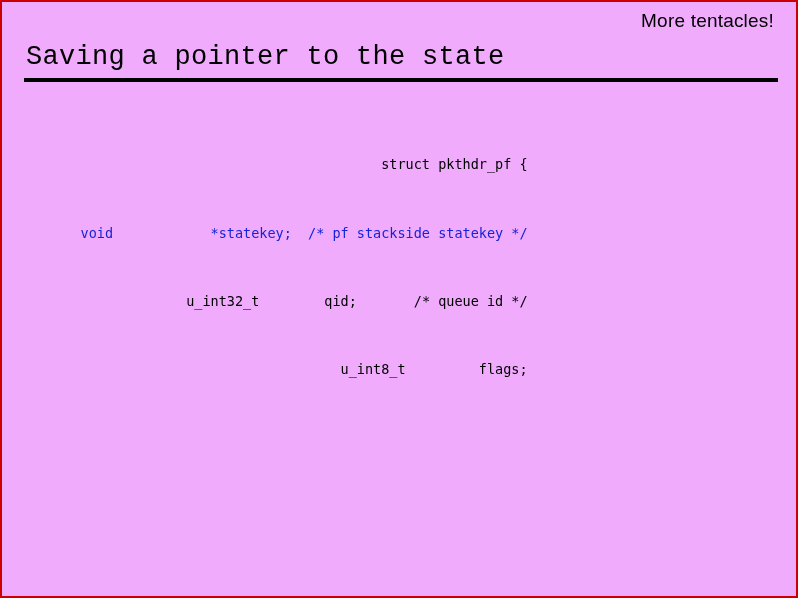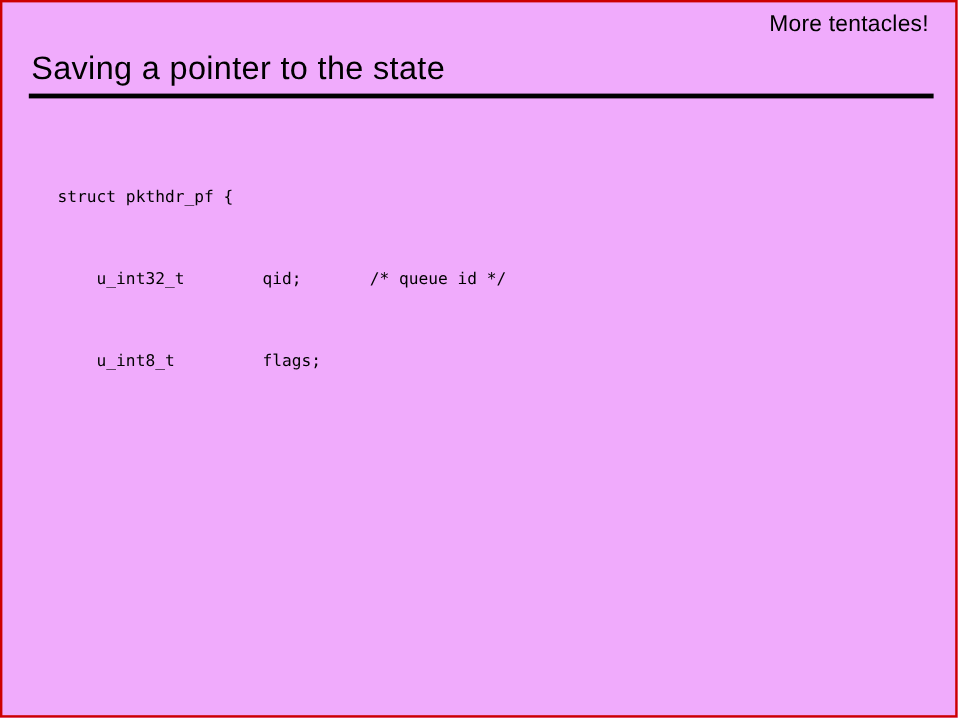--- a/index.html
+++ b/index.html
@@ -27,21 +27,21 @@
     right: 22px;
     font-family: "Liberation Sans", sans-serif;
     font-size: 19px;
     color: #000000;
     letter-spacing: 0.2px;
   }
   .slide-title {
     position: absolute;
     top: 40px;
     left: 24px;
-    font-family: Liberation Sans, sans-serif;
+    font-family: Liberation Mono, monospace;
     font-size: 27px;
     color: #000000;
     letter-spacing: 0.3px;
   }
   .title-rule {
     position: absolute;
     top: 76px;
     left: 22px;
     width: 754px;
     height: 4px;
@@ -52,20 +52,21 @@
     top: 106px;
     left: 46px;
     font-family: "DejaVu Sans Mono", monospace;
     font-size: 13.5px;
     line-height: 22.7px;
     color: #000000;
     white-space: pre;
   }
   .code-line {
     white-space: pre;
+    text-align: right;
   }
   .code-line.gap {
     margin-top: 9px;
   }
   .tok-blue {
     color: #1822d8;
   }
   .tok-black {
     color: #000000;
   }
@@ -76,19 +77,20 @@
 <div class="slide">
 
   <div class="header-note">More tentacles!</div>
 
   <div class="slide-title">Saving a pointer to the state</div>
 
   <div class="title-rule"></div>
 
   <div class="code-block">
     <div class="code-line tok-black">struct pkthdr_pf {</div>
+    <div class="code-line tok-blue">    void            *statekey;  /* pf stackside statekey */</div>
     <div class="code-line tok-black">    u_int32_t        qid;       /* queue id */</div>
     <div class="code-line tok-black">    u_int8_t         flags;</div>
     
     
   </div>
 
 </div>
 
 </body></html>

